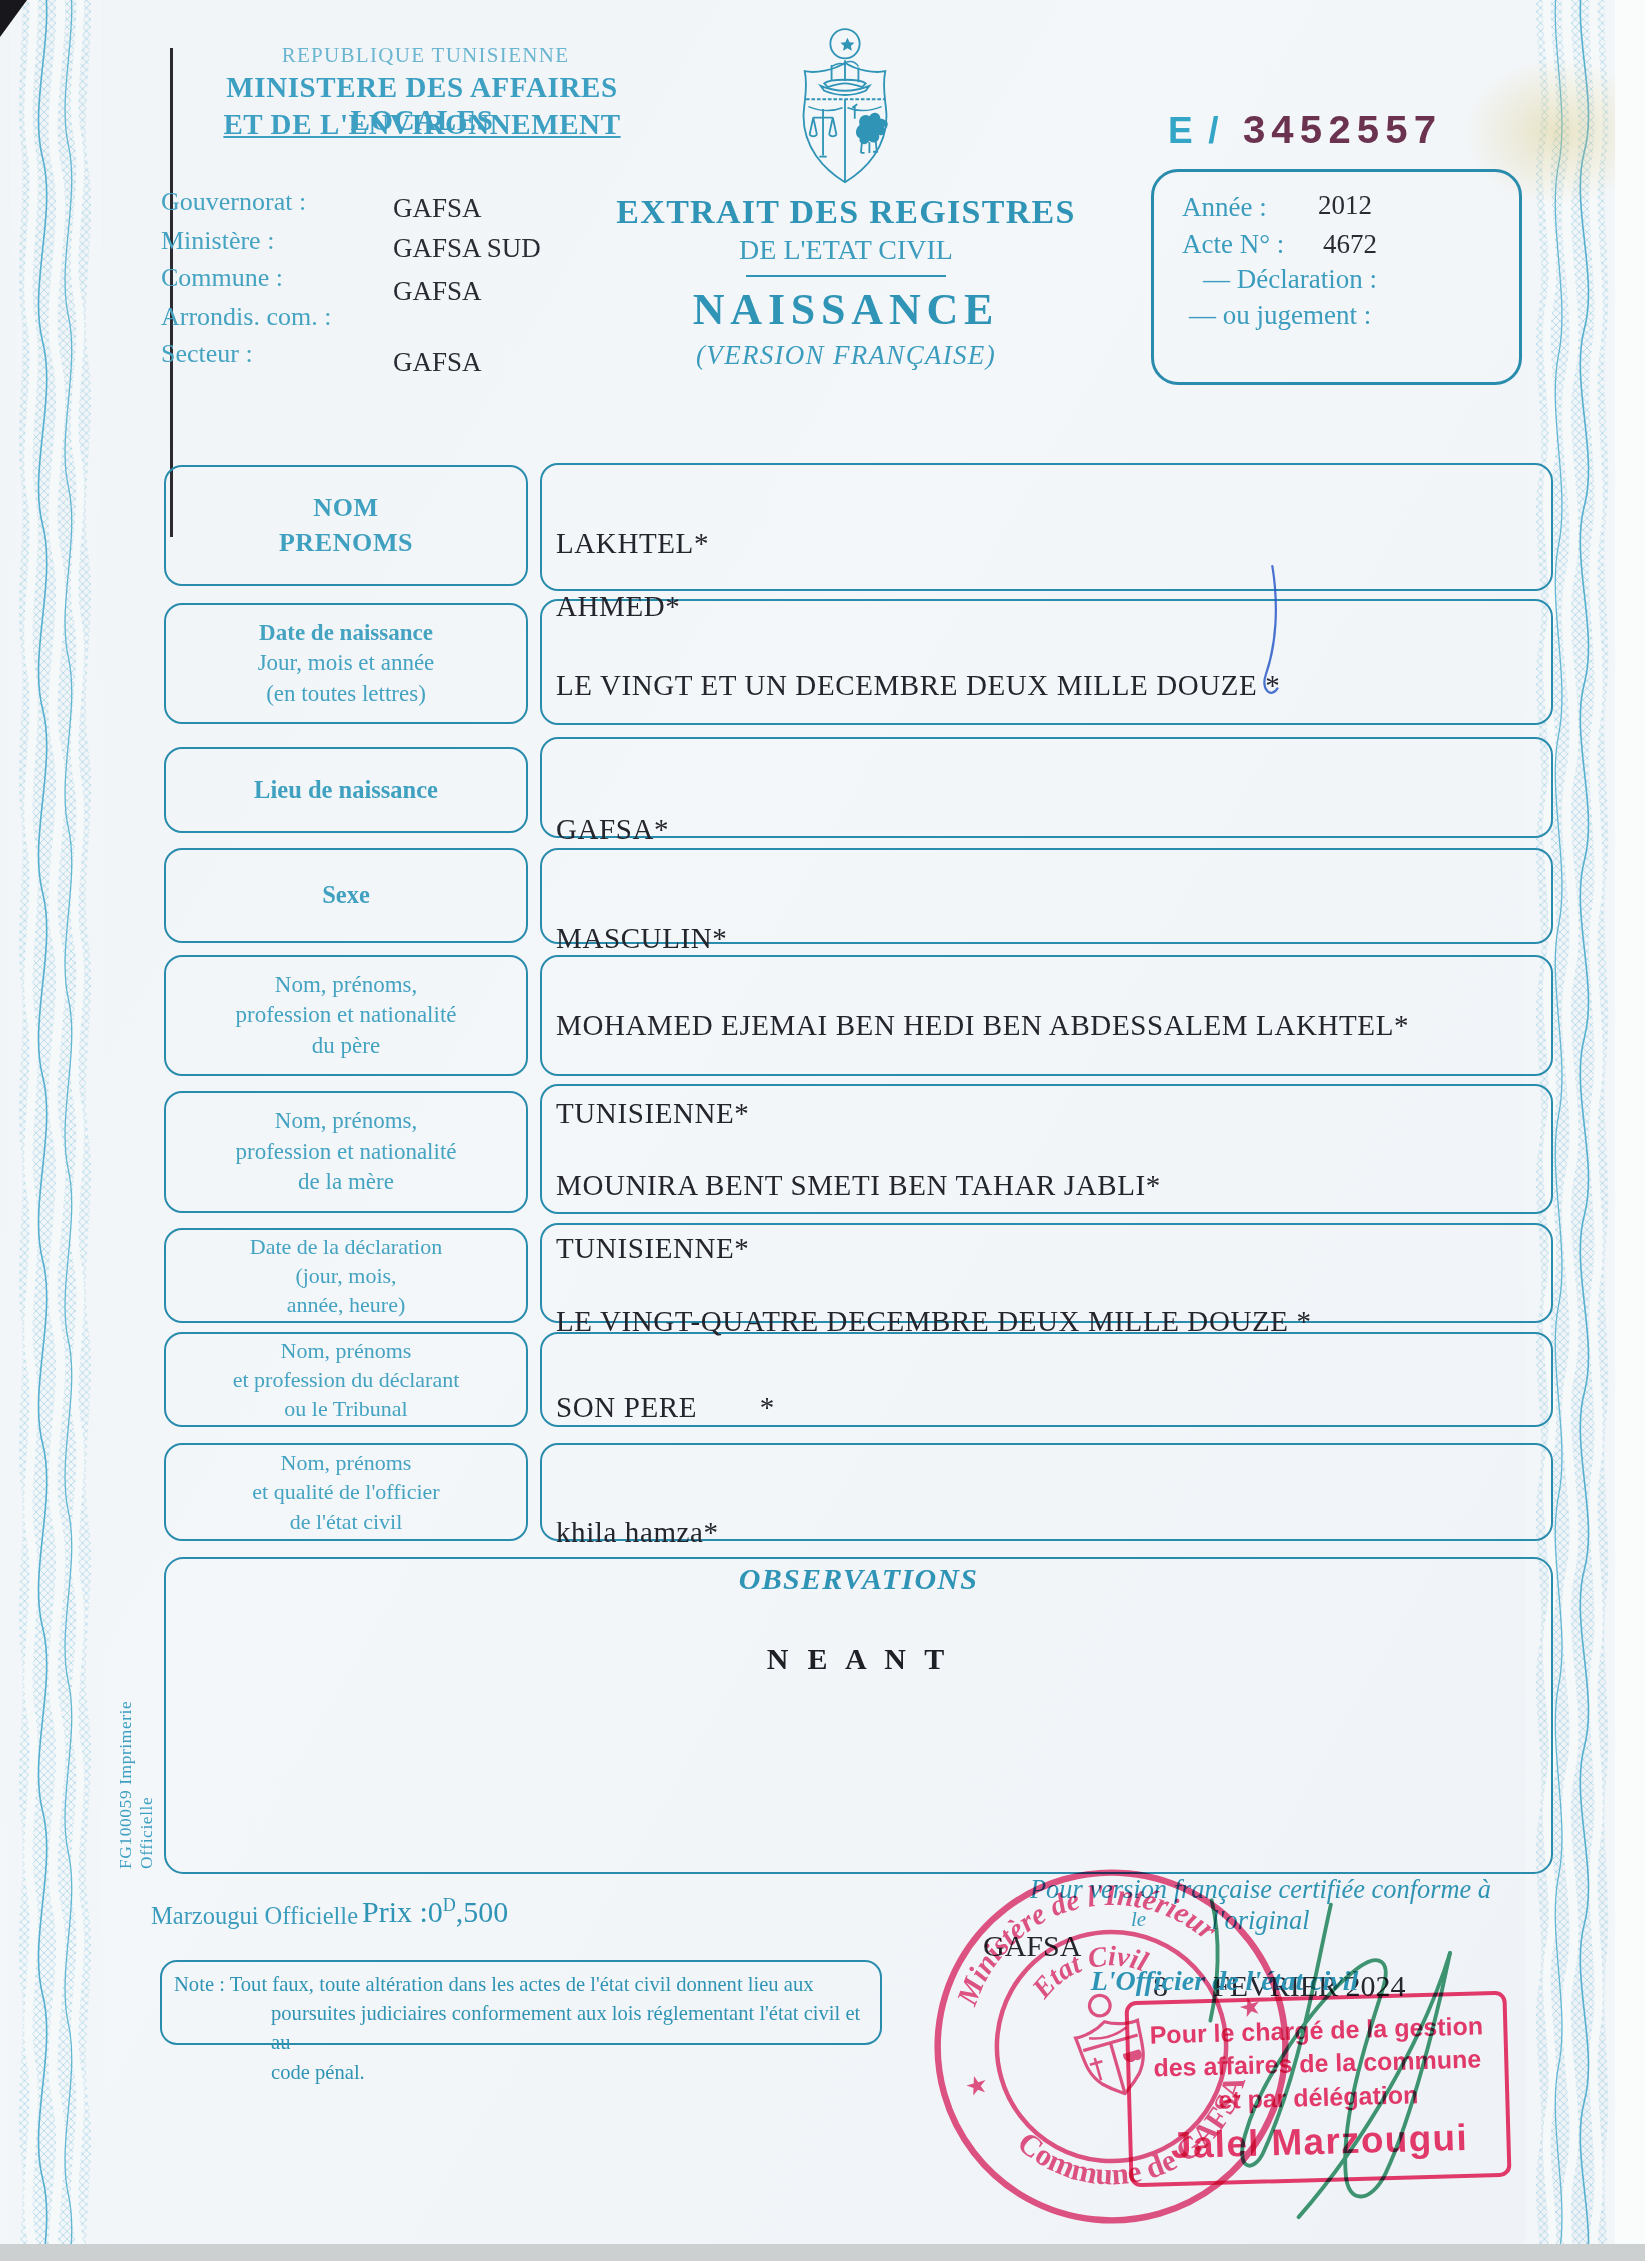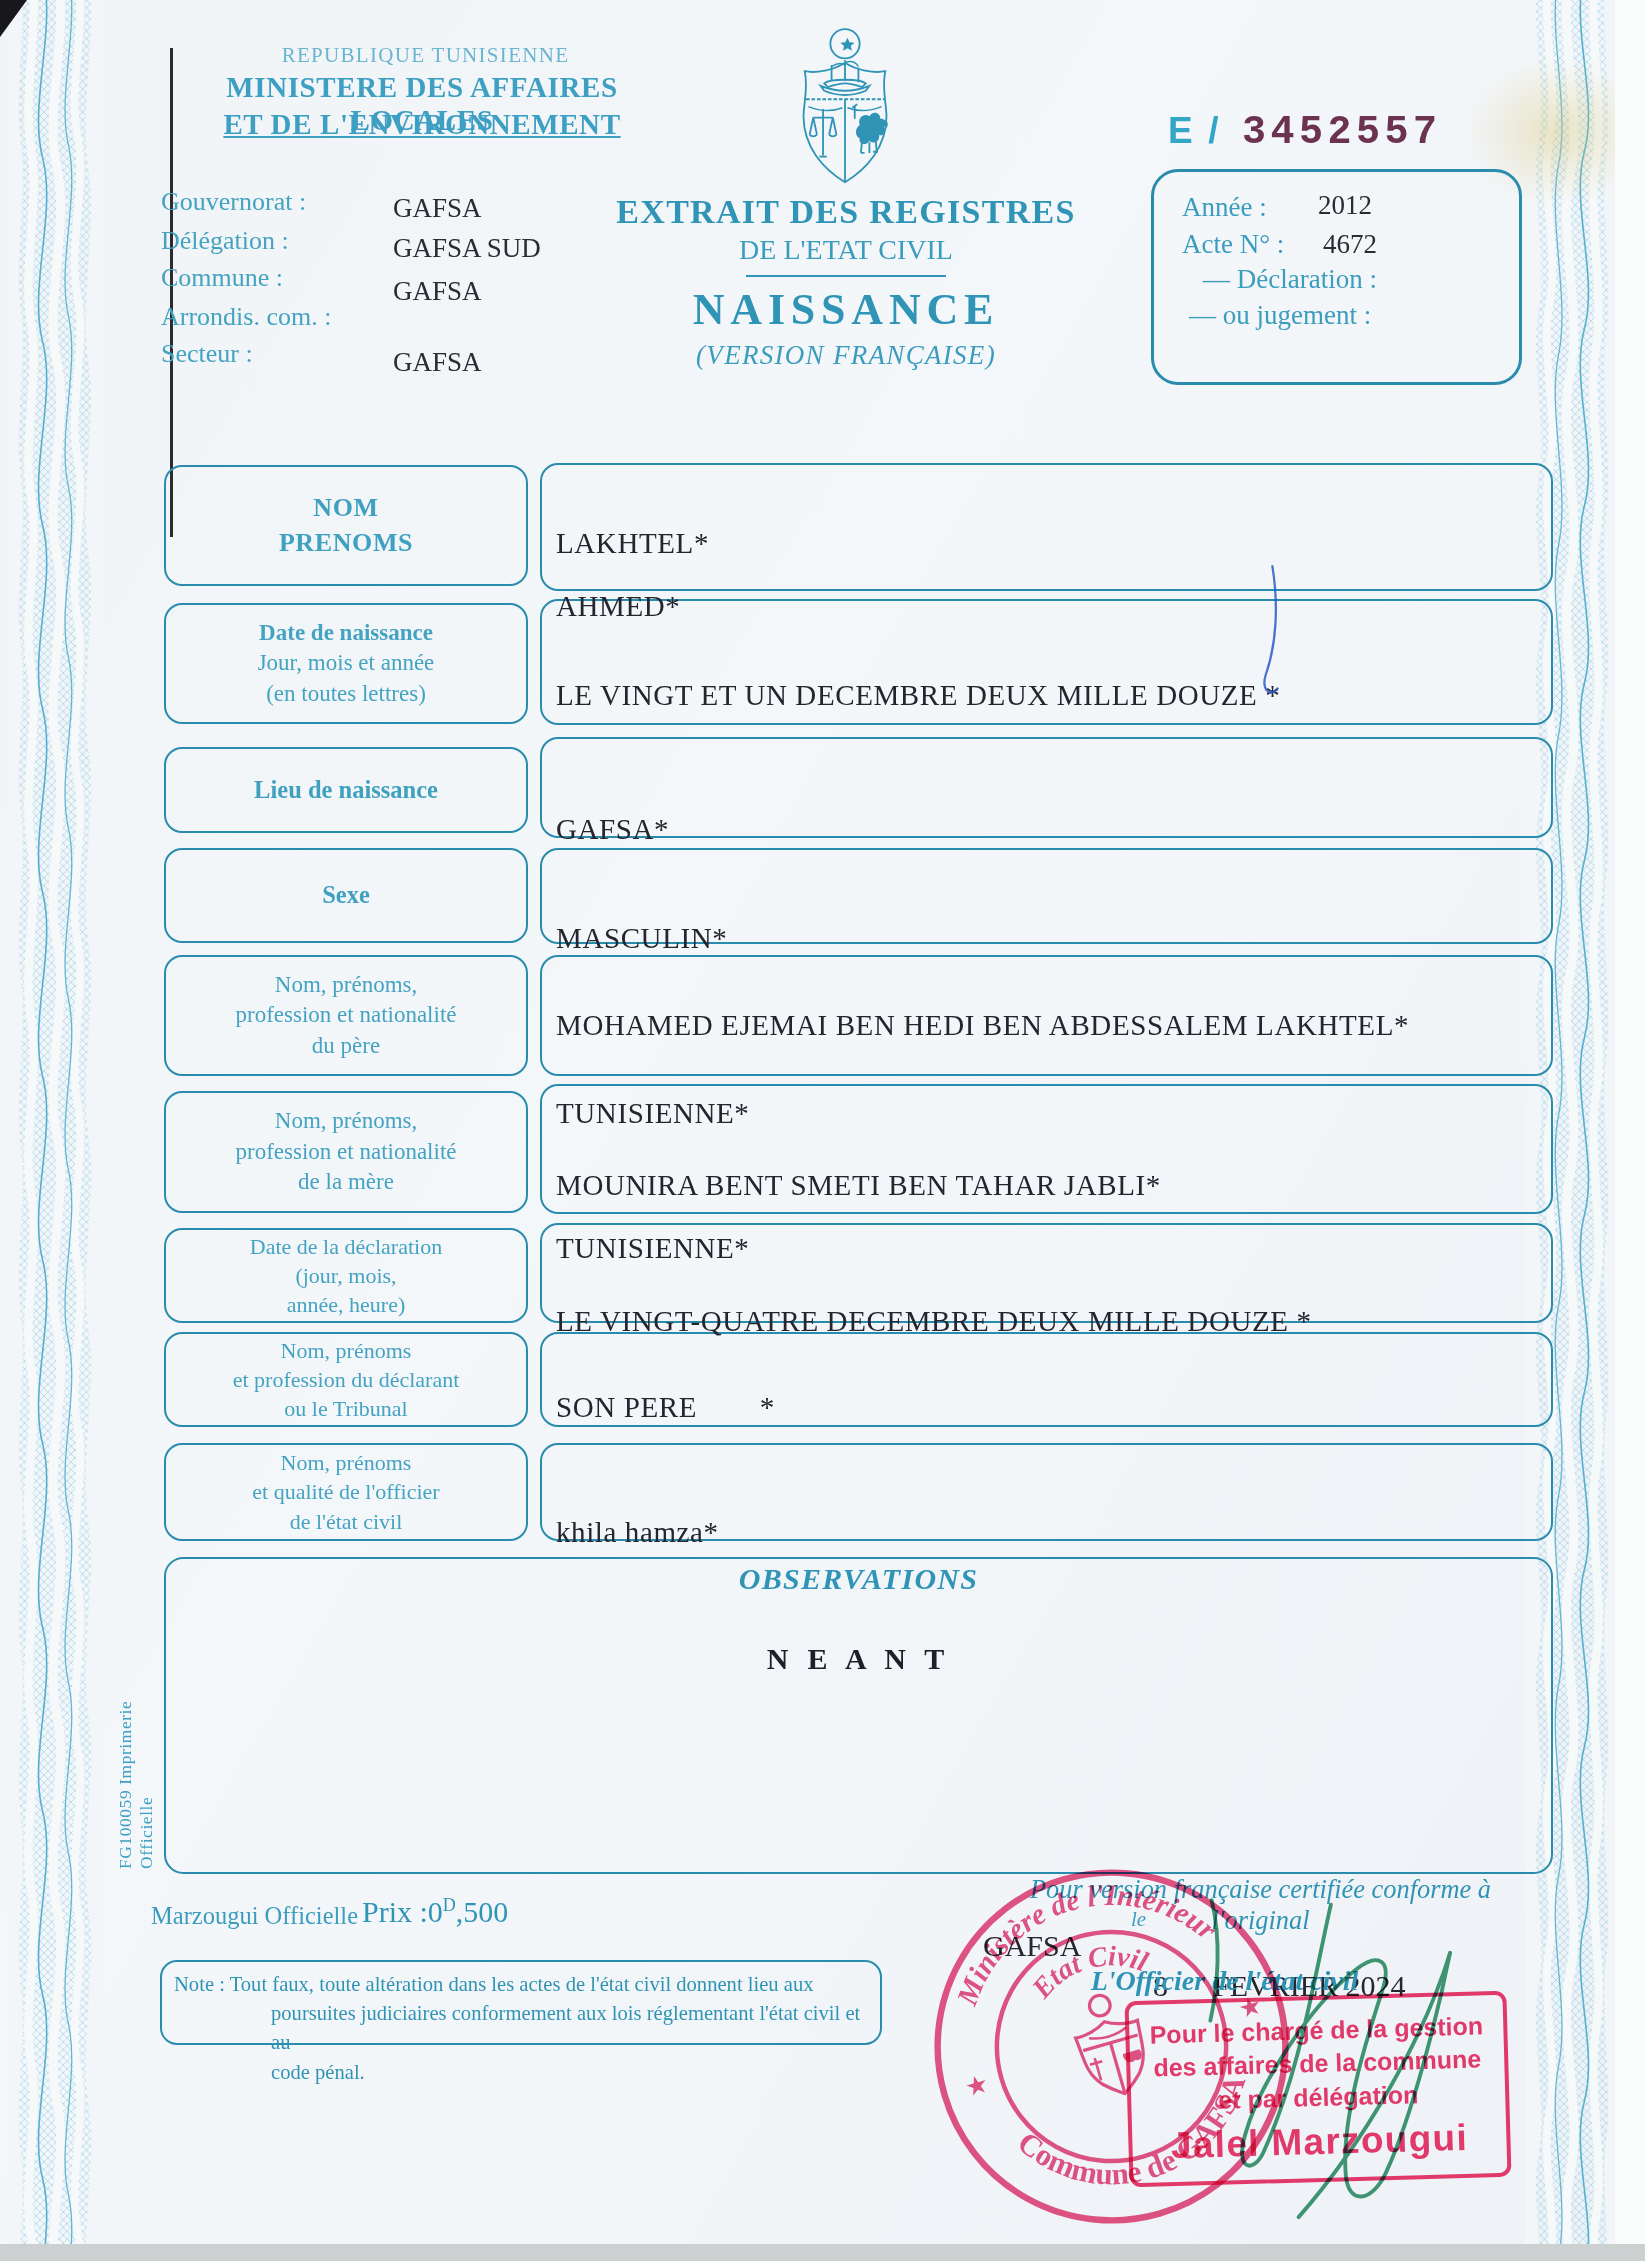--- a/index.html
+++ b/index.html
@@ -120,21 +120,21 @@
   <div class="abs stain"></div>
   <div class="abs corner"></div>
   <div class="abs blackline"></div>
 
   <div class="abs rep">REPUBLIQUE TUNISIENNE</div>
   <div class="abs ministry1">MINISTERE DES AFFAIRES LOCALES</div>
   <div class="abs ministry2">ET DE L'ENVIRONNEMENT</div>
 
   <div class="abs adminlabel" style="left:161px; top:187px;">Gouvernorat :</div>
   <div class="abs adminval" style="left:393px; top:193px;">GAFSA</div>
-  <div class="abs adminlabel" style="left:161px; top:226px;">Délégation :</div>
+  <div class="abs adminlabel" style="left:161px; top:226px;">Ministère :</div>
   <div class="abs adminval" style="left:393px; top:233px;">GAFSA SUD</div>
   <div class="abs adminlabel" style="left:161px; top:263px;">Commune :</div>
   <div class="abs adminval" style="left:393px; top:276px;">GAFSA</div>
   <div class="abs adminlabel" style="left:161px; top:302px;">Arrondis. com. :</div>
   <div class="abs adminval" style="left:393px; top:307px;"></div>
   <div class="abs adminlabel" style="left:161px; top:339px;">Secteur :</div>
   <div class="abs adminval" style="left:393px; top:347px;">GAFSA</div>
 
   <svg class="abs" style="left:784px; top:27px;" width="122" height="161" viewBox="0 0 200 263">
     <g stroke="#2f94b6" fill="none" stroke-width="3">
@@ -214,21 +214,21 @@
   <div class="abs vbox" style="top:737px; height:101px;"></div>
   <div class="abs vbox" style="top:848px; height:96px;"></div>
   <div class="abs vbox" style="top:955px; height:121px;"></div>
   <div class="abs vbox" style="top:1084px; height:130px;"></div>
   <div class="abs vbox" style="top:1223px; height:100px;"></div>
   <div class="abs vbox" style="top:1332px; height:95px;"></div>
   <div class="abs vbox" style="top:1443px; height:98px;"></div>
 
   <div class="abs val" style="top:527px;">LAKHTEL*</div>
   <div class="abs val" style="top:590px;">AHMED*</div>
-  <div class="abs val" style="top:669px;margin-top:10px;">LE VINGT ET UN DECEMBRE  DEUX MILLE DOUZE *</div>
+  <div class="abs val" style="top:669px;">LE VINGT ET UN DECEMBRE  DEUX MILLE DOUZE *</div>
   <div class="abs val" style="top:813px;">GAFSA*</div>
   <div class="abs val" style="top:910px;margin-top:12px;">MASCULIN*</div>
   <div class="abs val" style="top:1009px;">MOHAMED EJEMAI BEN HEDI BEN ABDESSALEM LAKHTEL*</div>
   <div class="abs val" style="top:1097px;">TUNISIENNE*</div>
   <div class="abs val" style="top:1169px;">MOUNIRA BENT SMETI BEN TAHAR JABLI*</div>
   <div class="abs val" style="top:1232px;">TUNISIENNE*</div>
   <div class="abs val" style="top:1305px;">LE VINGT-QUATRE DECEMBRE  DEUX MILLE DOUZE *</div>
   <div class="abs val pre" style="top:1391px;">SON PERE        *</div>
   <div class="abs val" style="top:1516px;">khila hamza*</div>
 

